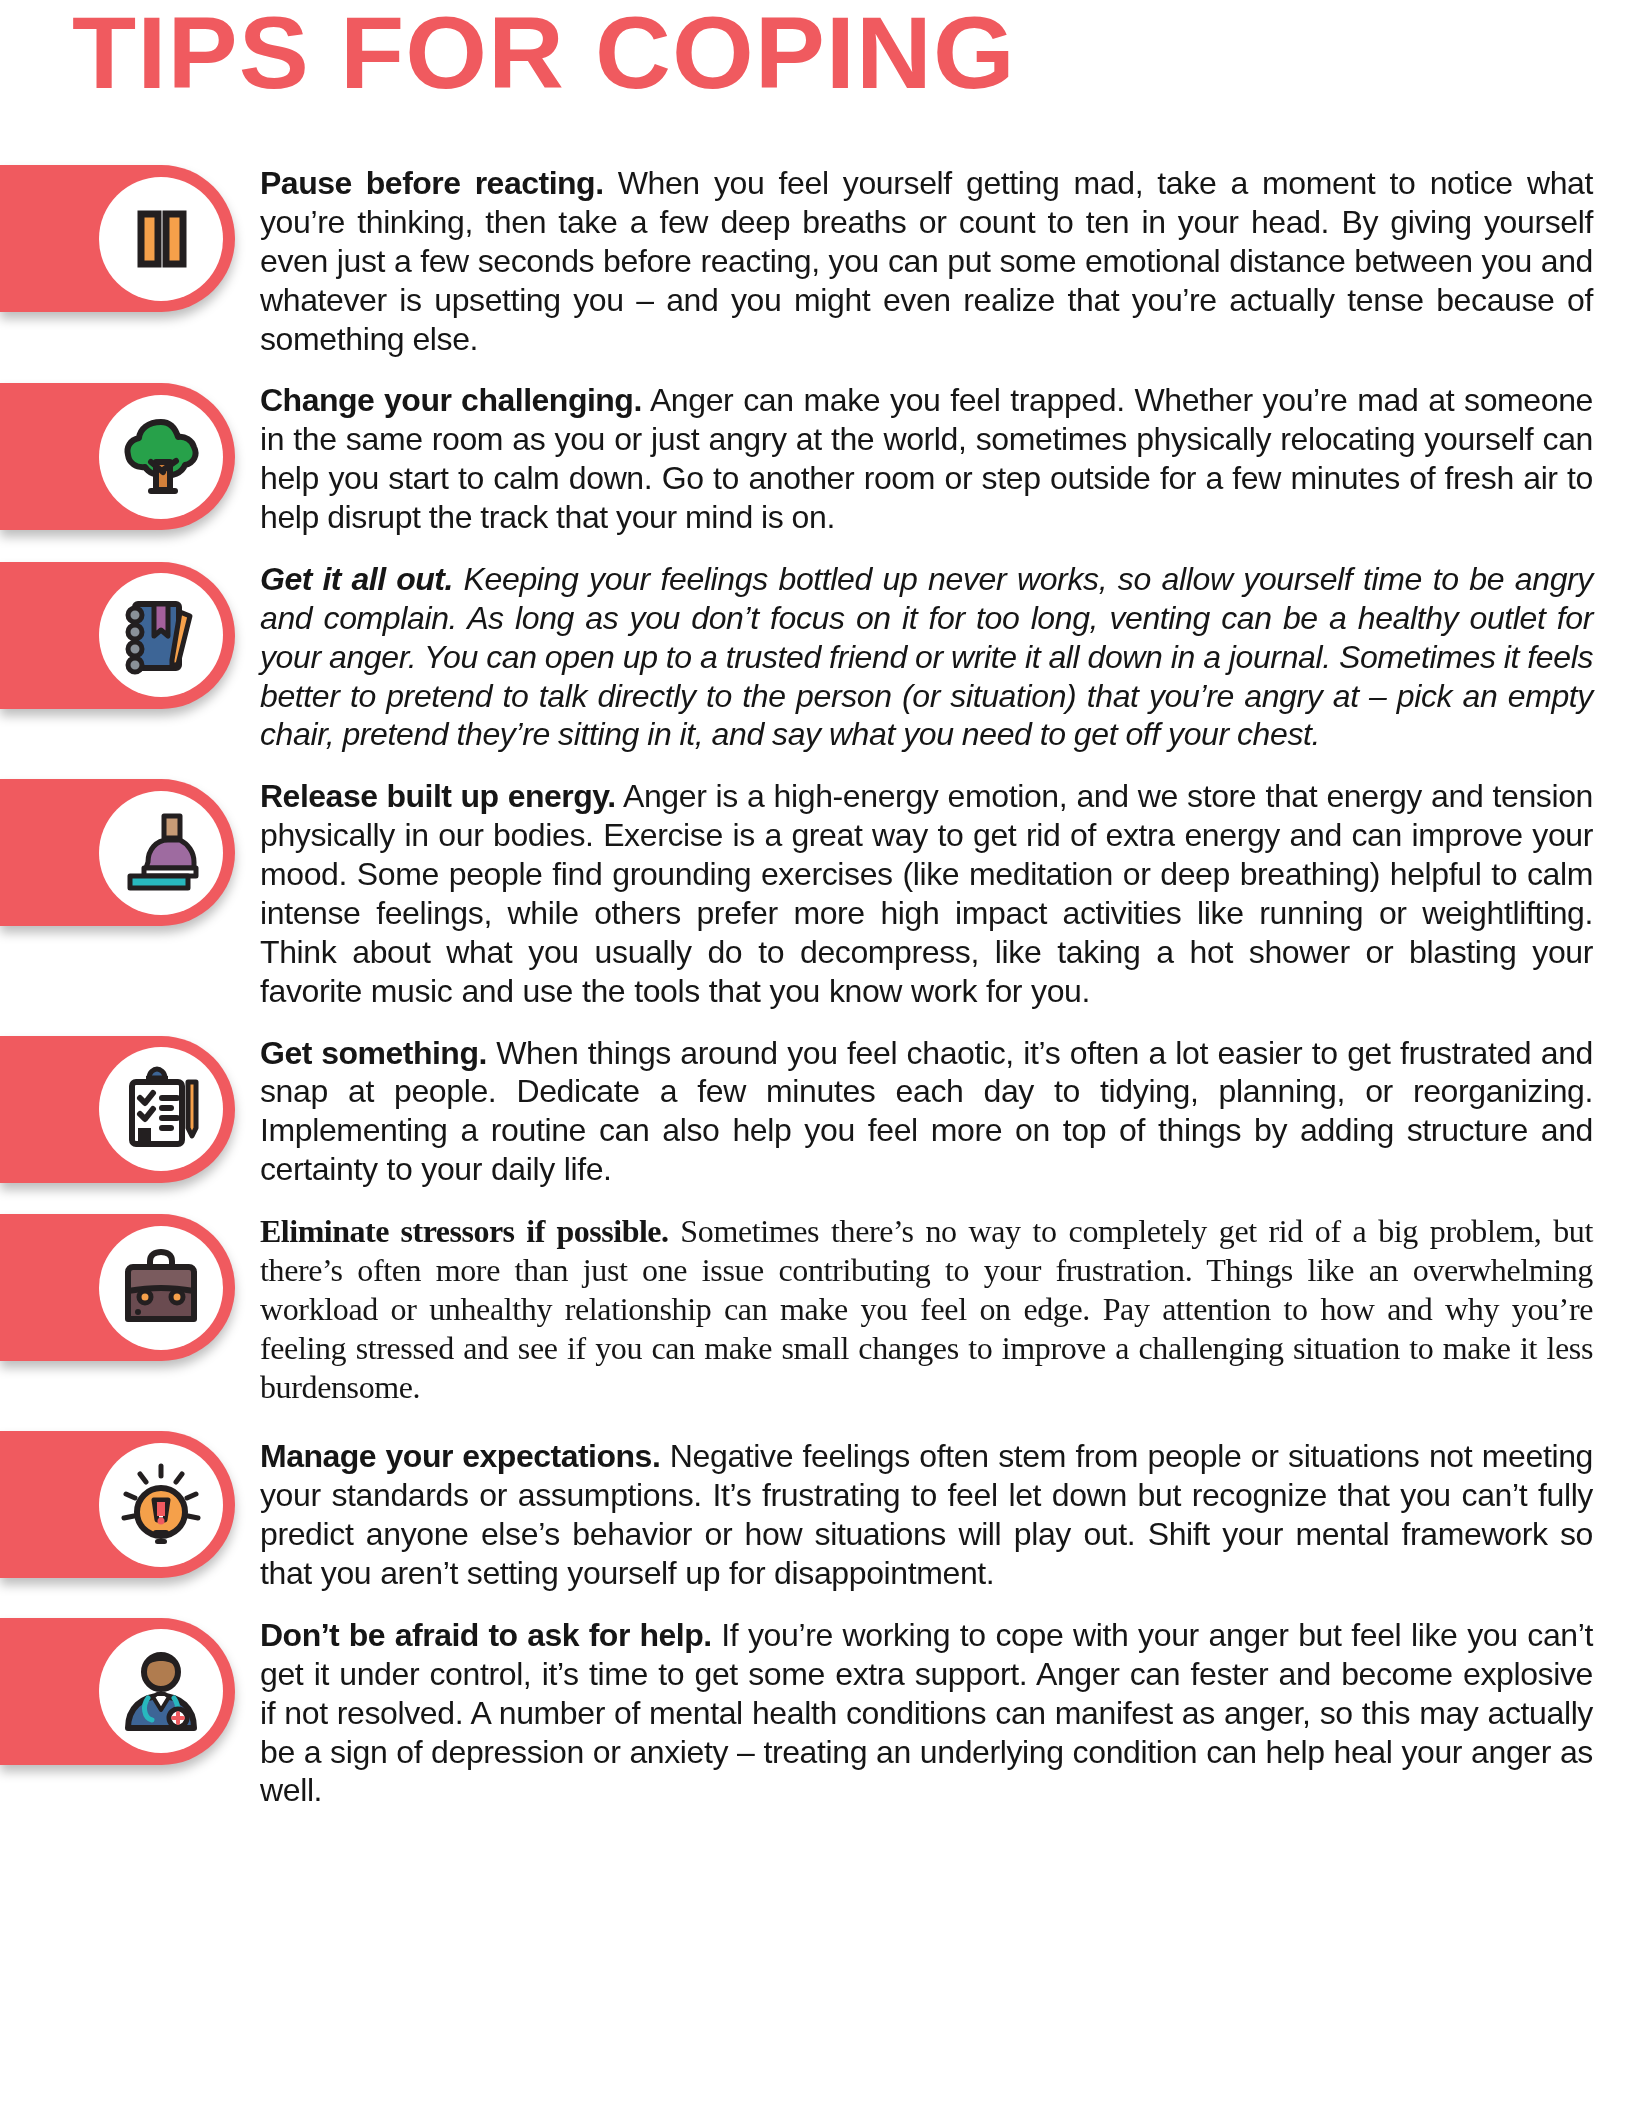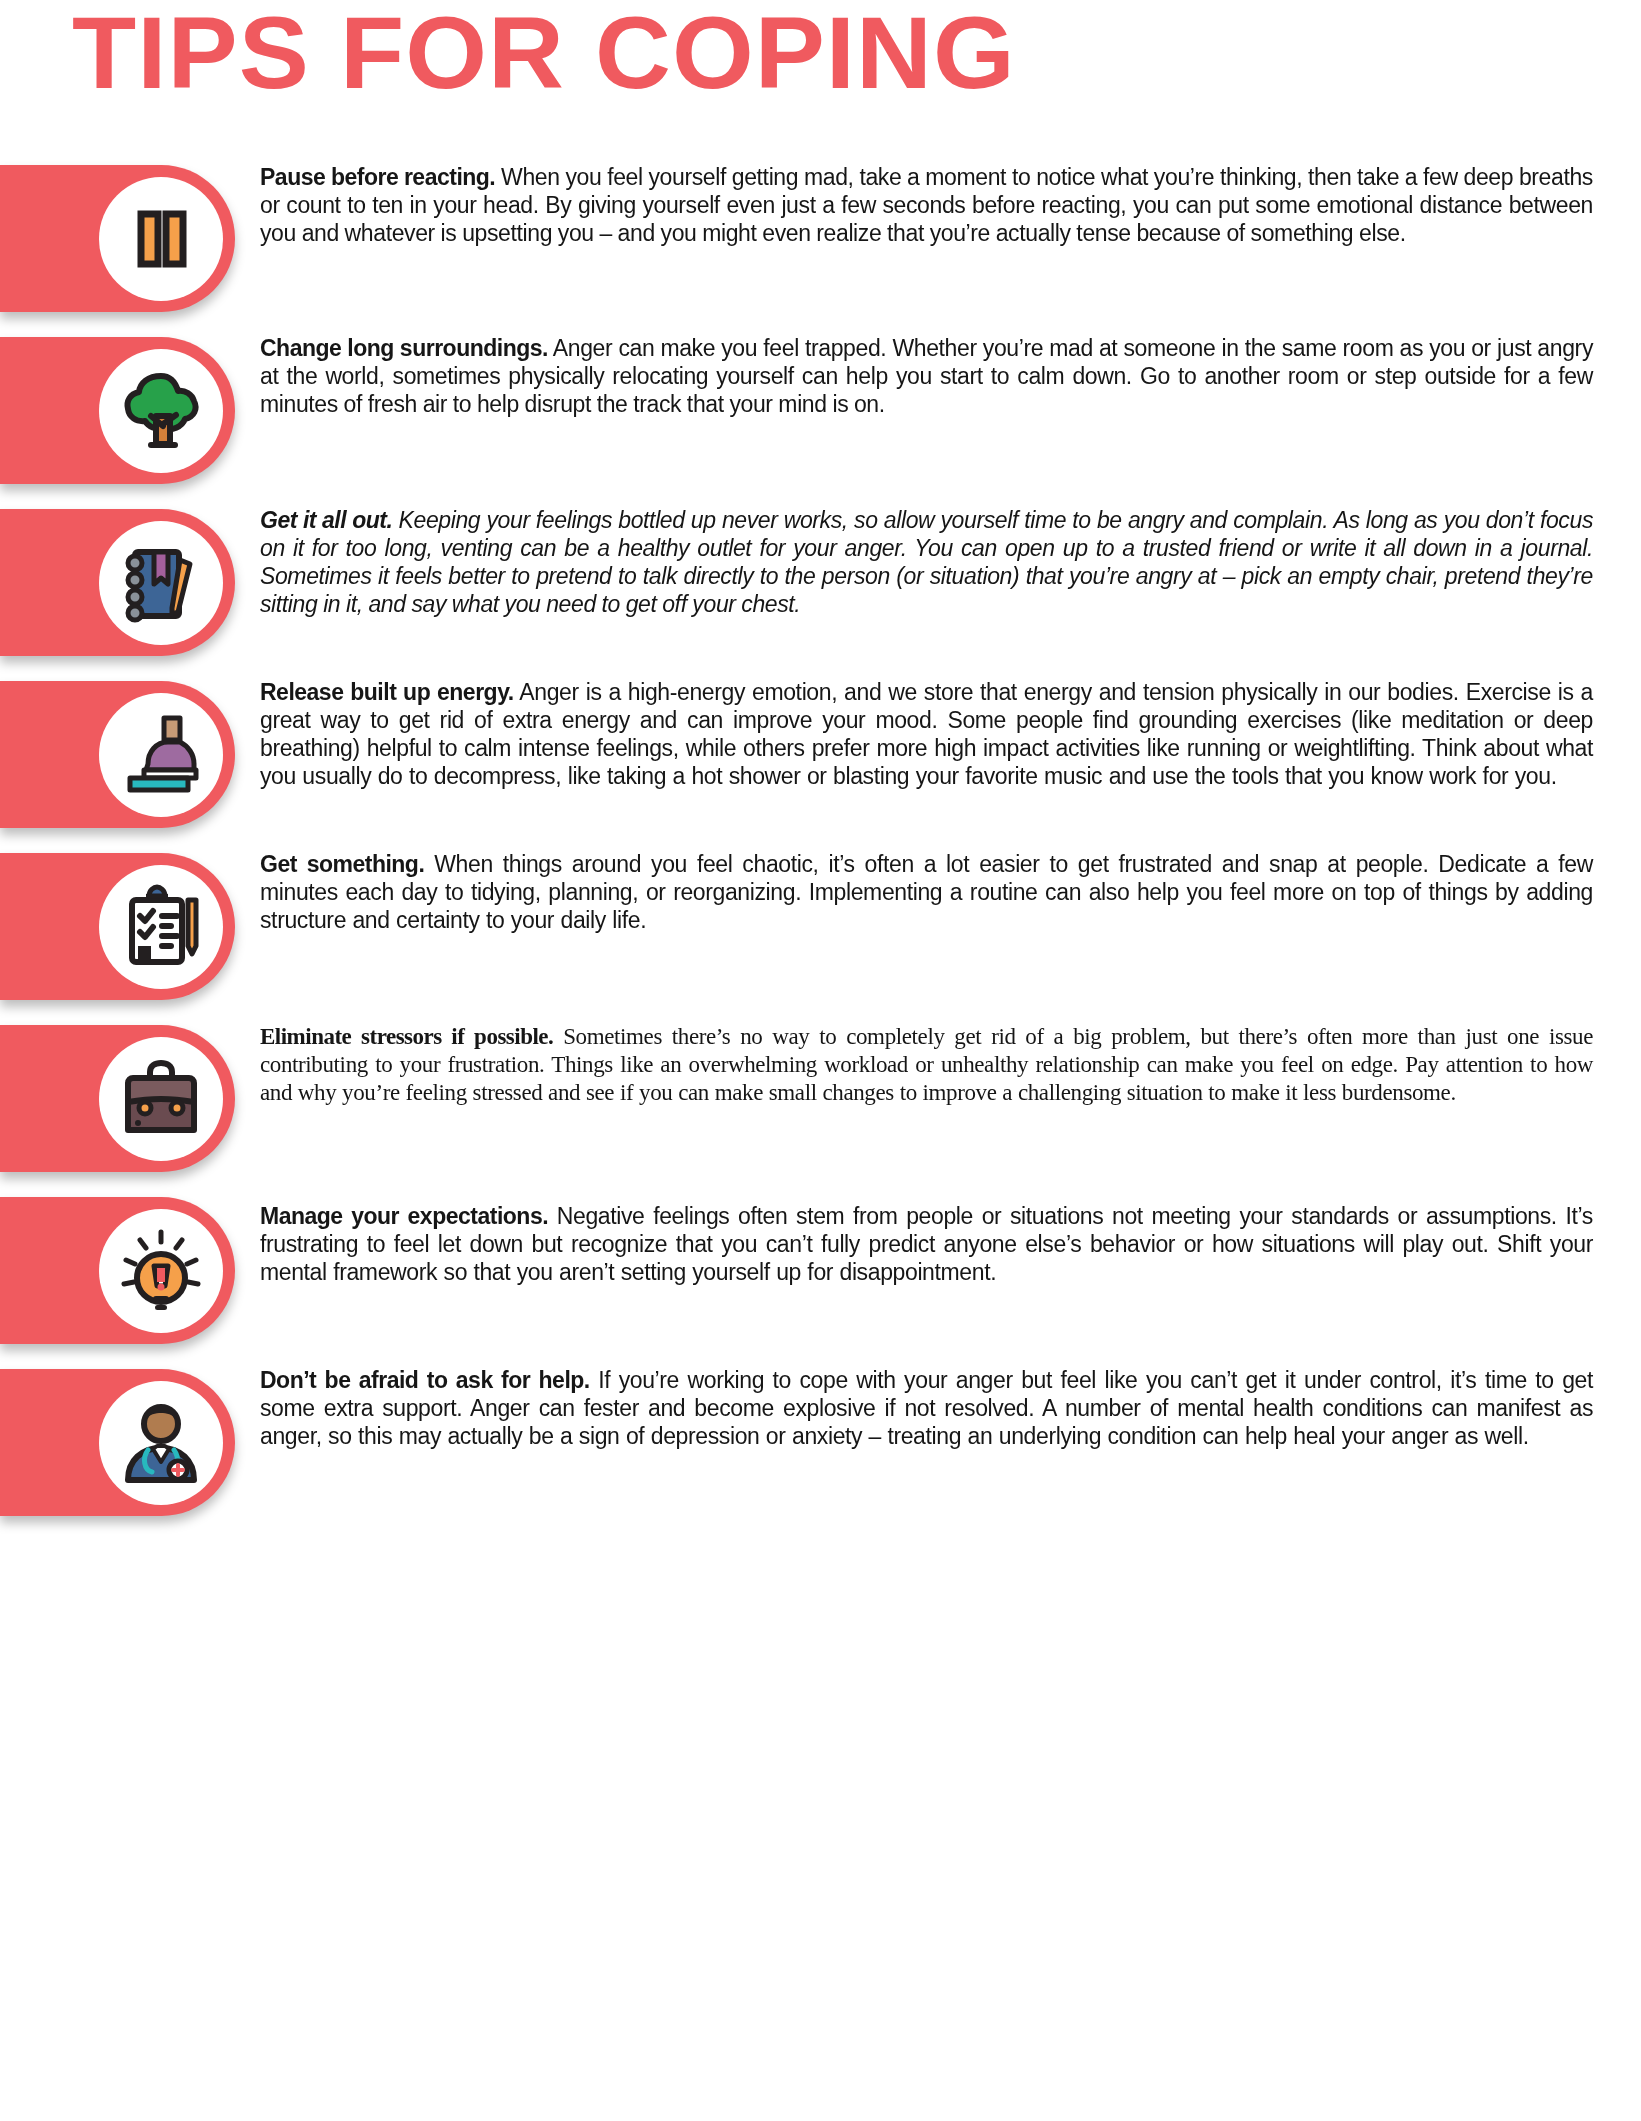--- a/index.html
+++ b/index.html
@@ -75,21 +75,21 @@
   }
   .badge-circle svg {
     display: block;
   }
 
   
   .tip-text {
     flex: 1 1 auto;
     padding-left: 25px;
     padding-right: 48px;
-    font-size: 23px;
+    font-size: 32px;
     line-height: 1.215;
     text-align: justify;
     text-justify: inter-word;
     letter-spacing: -0.38px;
     word-spacing: -0.3px;
     color: #161616;
     padding-top: 0px;
   }
   .tip-text .lead {
     font-weight: bold;
@@ -149,21 +149,21 @@
       <div class="badge-circle">
         <svg width="86" height="86" viewBox="0 0 86 86">
           <path d="M43 8 C30 8 22 15 21 24 C12 26 8 33 10 41 C11 49 18 54 27 53 C31 59 38 62 45 61 C54 63 64 59 67 51 C76 49 80 41 76 33 C74 26 67 22 60 23 C57 13 51 8 43 8 Z" fill="#27A14A" stroke="#231F20" stroke-width="6" stroke-linejoin="round"></path>
           <path d="M38 48 L38 76 L52 76 L52 48 Z" fill="#D4803A" stroke="#231F20" stroke-width="6" stroke-linejoin="round"></path>
           <path d="M45 58 L33 48" stroke="#231F20" stroke-width="6" stroke-linecap="round"></path>
           <path d="M45 56 L58 47" stroke="#231F20" stroke-width="6" stroke-linecap="round"></path>
           <rect x="30" y="74" width="30" height="6" rx="3" fill="#231F20"></rect>
         </svg>
       </div>
     </div>
-    <div class="tip-text"><span class="lead">Change long surroundings.</span><span> Anger can make you feel trapped. Whether you’re mad at someone in the same room as you or just angry at the world, sometimes physically relocating yourself can help you start to calm down. Go to another room or step outside for a few minutes of fresh air to help disrupt the track that your mind is on.</span></div>
+    <div class="tip-text"><span class="lead">Change your challenging.</span><span> Anger can make you feel trapped. Whether you’re mad at someone in the same room as you or just angry at the world, sometimes physically relocating yourself can help you start to calm down. Go to another room or step outside for a few minutes of fresh air to help disrupt the track that your mind is on.</span></div>
   </div>
 
   <div class="tip-row" data-idx="2">
     <div class="tip-badge">
       <div class="badge-circle">
         <svg width="86" height="86" viewBox="0 0 86 86">
           <rect x="17" y="12" width="44" height="64" rx="3" fill="#3D6596" stroke="#231F20" stroke-width="6"></rect>
           <path d="M36 12 L36 44 L43 38 L50 44 L50 12 Z" fill="#A4609C" stroke="#231F20" stroke-width="5" stroke-linejoin="round"></path>
           <circle cx="17" cy="23" r="7" fill="#8A9199" stroke="#231F20" stroke-width="5"></circle>
           <circle cx="17" cy="40" r="7" fill="#8A9199" stroke="#231F20" stroke-width="5"></circle>

